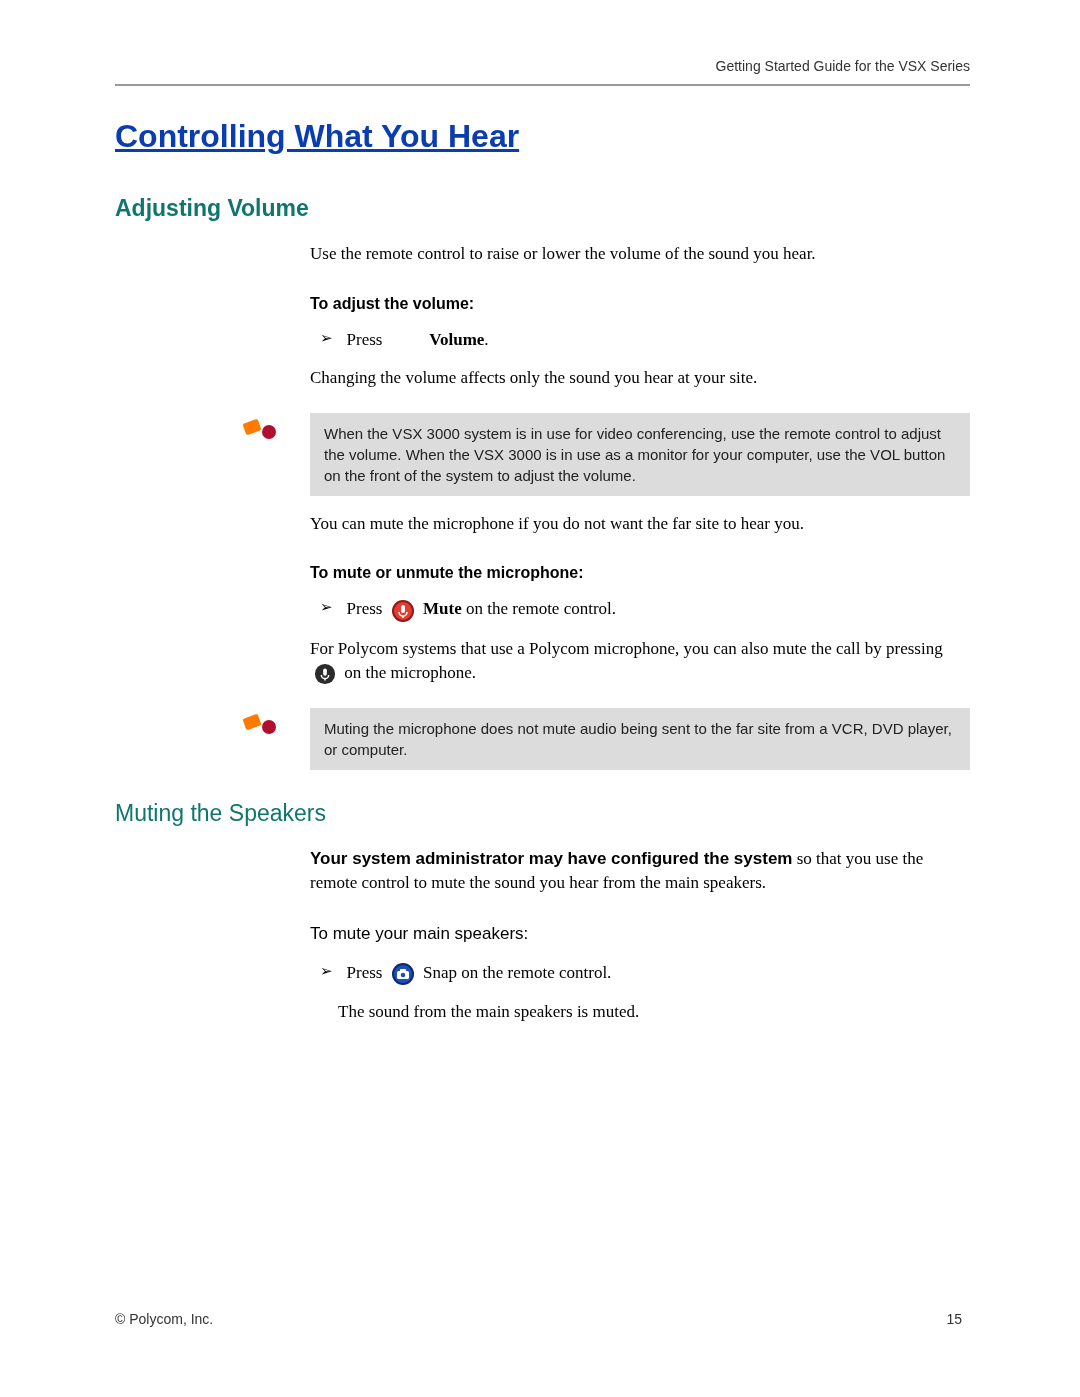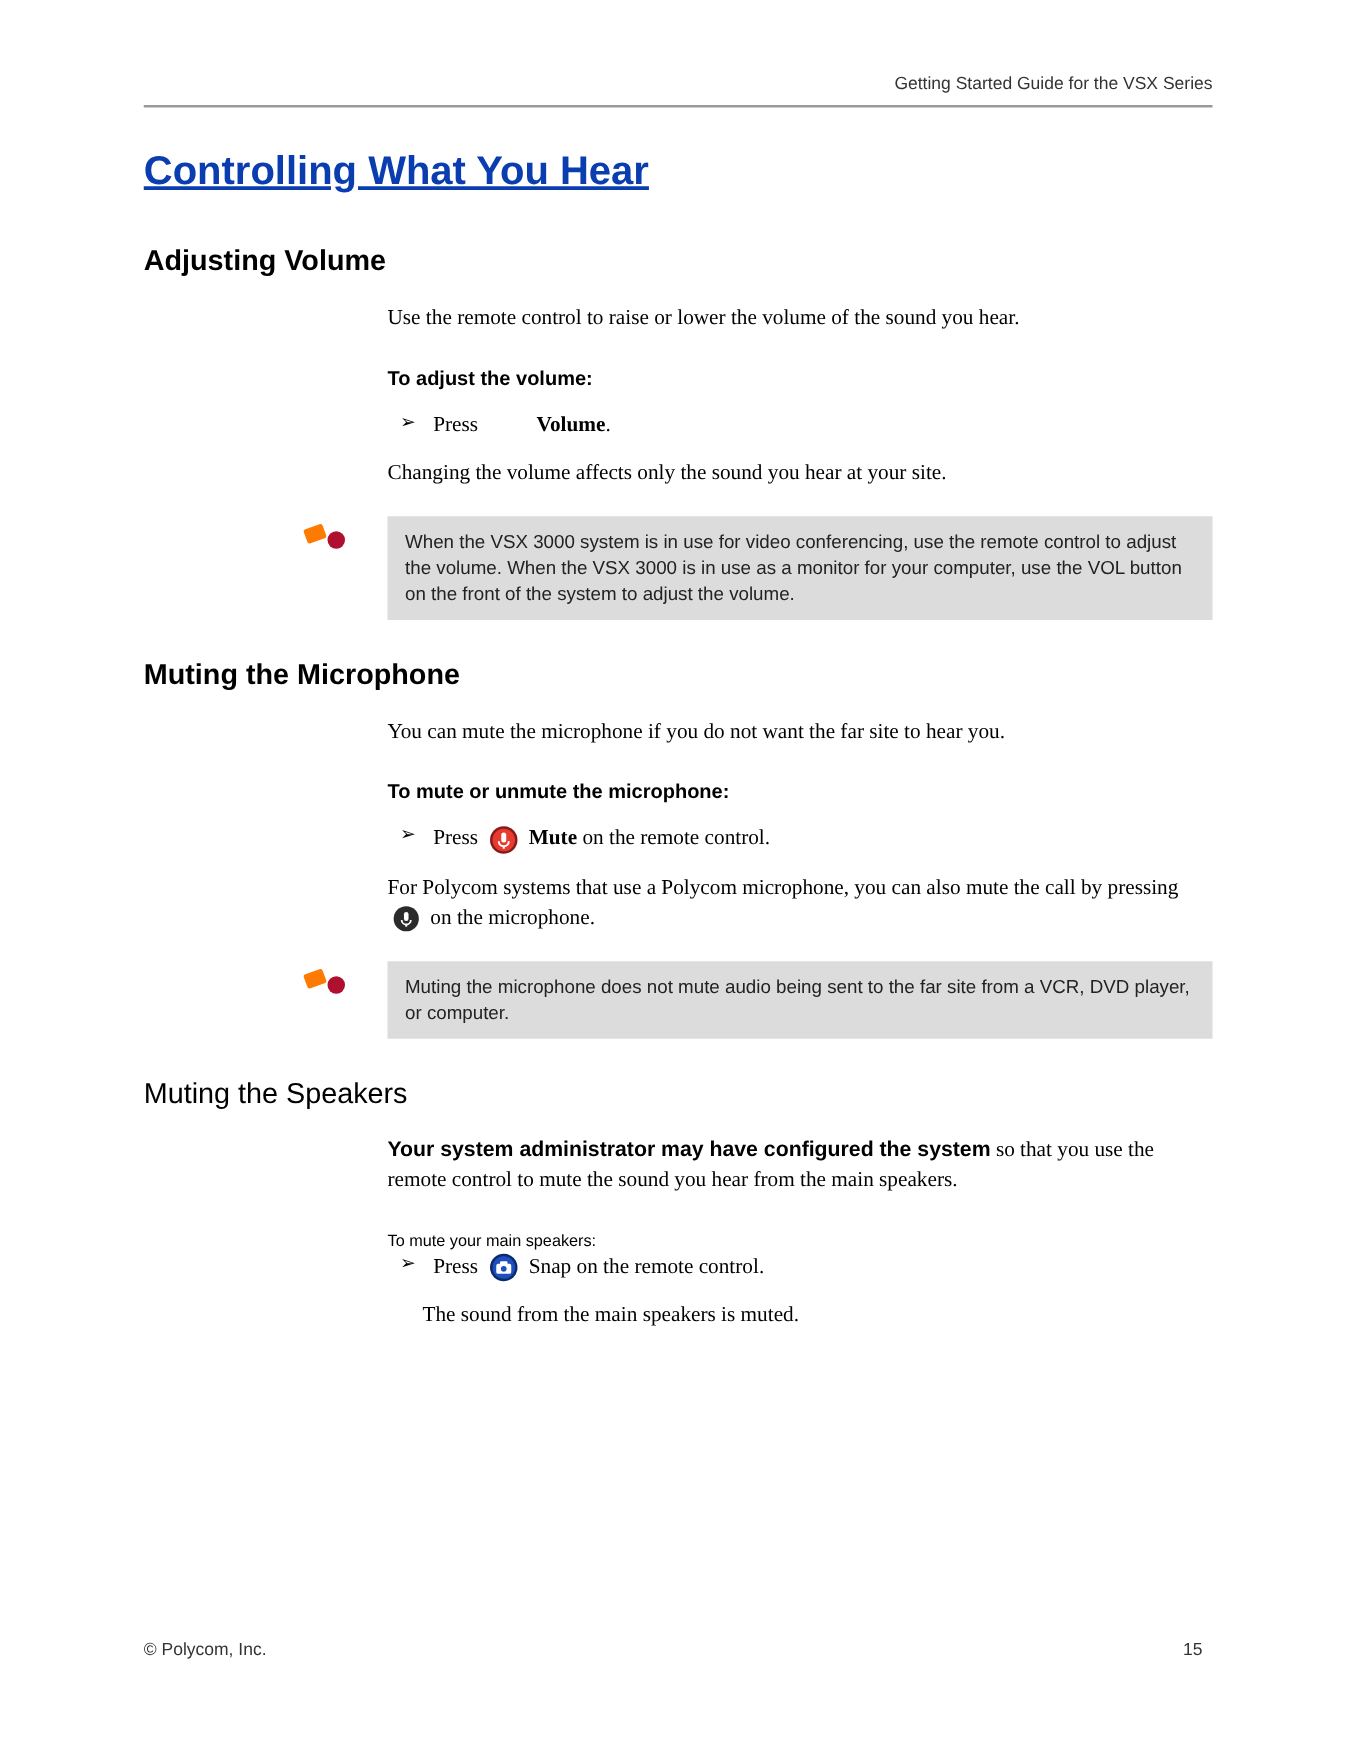--- a/index.html
+++ b/index.html
@@ -31,21 +31,21 @@
     font-weight: bold;
     font-size: 32px;
     color: #0a3db0;
     margin-bottom: 40px;
     text-decoration: underline;
   }
   .h2 {
     font-family: Arial, Helvetica, sans-serif;
     font-weight: bold;
     font-size: 23px;
-    color: #000000;
+    color: #0f766e;
     margin-top: 30px;
     margin-bottom: 20px;
   }
   .body-indent {
     margin-left: 195px;
   }
   .para {
     font-size: 17px;
     line-height: 1.45;
     margin-bottom: 22px;
@@ -53,23 +53,23 @@
   .subhead {
     font-family: Arial, Helvetica, sans-serif;
     font-weight: bold;
     font-size: 16px;
     margin-top: 28px;
     margin-bottom: 14px;
   }
   .subhead-light {
     font-family: Arial, Helvetica, sans-serif;
     font-weight: normal;
-    font-size: 13px;
+    font-size: 17px;
     margin-top: 28px;
-    margin-bottom: 0;
+    margin-bottom: 16px;
   }
   .bullet-row {
     display: flex;
     align-items: flex-start;
     font-size: 17px;
     margin-bottom: 14px;
     margin-left: 10px;
   }
   .bullet-arrow {
     font-size: 15px;
@@ -165,21 +165,20 @@
   <div class="note-row">
     <div class="note-icon-cell">
       <div class="note-icon">
         <div class="pin-red"></div>
           <div class="pin-head"></div>
       </div>
     </div>
     <div class="note-box">When the VSX 3000 system is in use for video conferencing, use the remote control to adjust the volume. When the VSX 3000 is in use as a monitor for your computer, use the VOL button on the front of the system to adjust the volume.</div>
   </div>
 
-  <div class="h2">Muting the Microphone</div>
   <div class="body-indent">
     <div class="para">You can mute the microphone if you do not want the far site to hear you.</div>
     <div class="subhead">To mute or unmute the microphone:</div>
     <div class="bullet-row">
       <span class="bullet-arrow">➢</span>
       <span class="bullet-content">
         <span>Press</span>
         <svg class="inline-icon" width="24" height="24" viewBox="0 0 24 24">
           <circle cx="12" cy="12" r="11" fill="#8a1a1a"></circle>
           <circle cx="12" cy="12" r="9" fill="#e63b2e"></circle>

